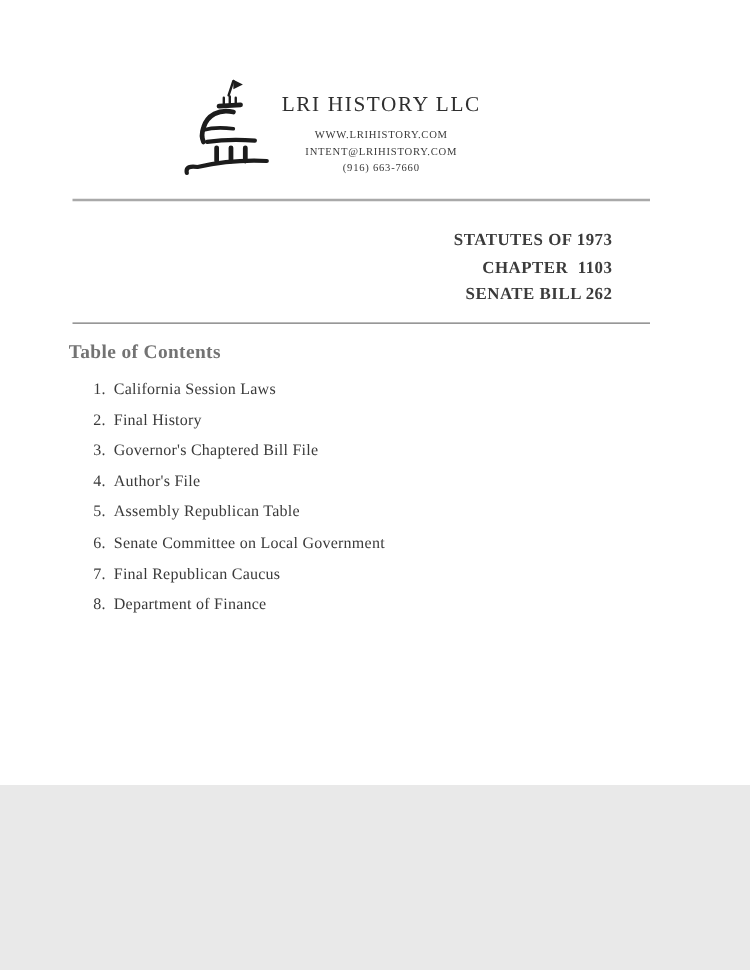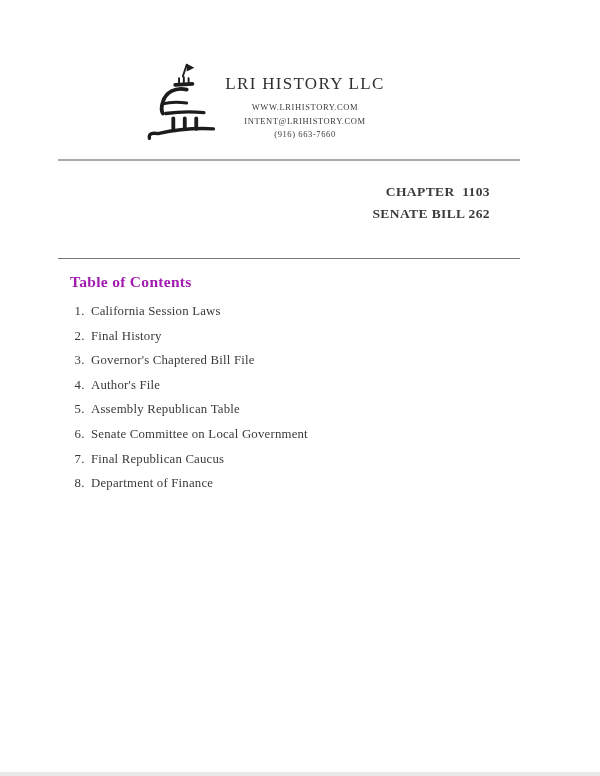--- a/index.html
+++ b/index.html
@@ -1,20 +1,20 @@
 <!DOCTYPE html>
 <html><head>
 <meta charset="utf-8">
 <style>
   * { margin: 0; padding: 0; box-sizing: border-box; }
   html, body { background: #e9e9e9; }
   .page {
     position: relative;
     width: 600px;
-    height: 772px;
+    height: 628px;
     background: #ffffff;
     font-family: "Liberation Serif", "DejaVu Serif", serif;
     color: #383838;
     overflow: hidden;
     margin: 0 auto;
   }
 
   
   .logo {
     position: absolute;
@@ -71,22 +71,21 @@
   }
 
   
   .toc-title {
     position: absolute;
     left: 55px;
     top: 273px;
     font-weight: bold;
     font-size: 15.5px;
     letter-spacing: 0.3px;
-    color: #a21caf;
-    margin-left: 15px;
+    color: #737373;
   }
   ol.toc-list {
     position: absolute;
     left: 58px;
     top: 303px;
     width: 420px;
     list-style-type: decimal;
     padding-left: 30px;
   }
   ol.toc-list li {
@@ -127,20 +126,21 @@
       <div class="contact-line">WWW.LRIHISTORY.COM</div>
       <div class="contact-line">INTENT@LRIHISTORY.COM</div>
       <div class="contact-line">(916) 663-7660</div>
     </div>
   </div>
 
   <div class="rule rule-top"></div>
   <div class="rule rule-bottom"></div>
 
   <div class="reference">
+    <div>STATUTES OF 1973</div>
     <div>CHAPTER  1103</div>
     <div>SENATE BILL 262</div>
   </div>
 
   <div class="toc-title">Table of Contents</div>
 
   <ol class="toc-list">
     <li>California Session Laws</li>
     <li>Final History</li>
     <li>Governor's Chaptered Bill File</li>

